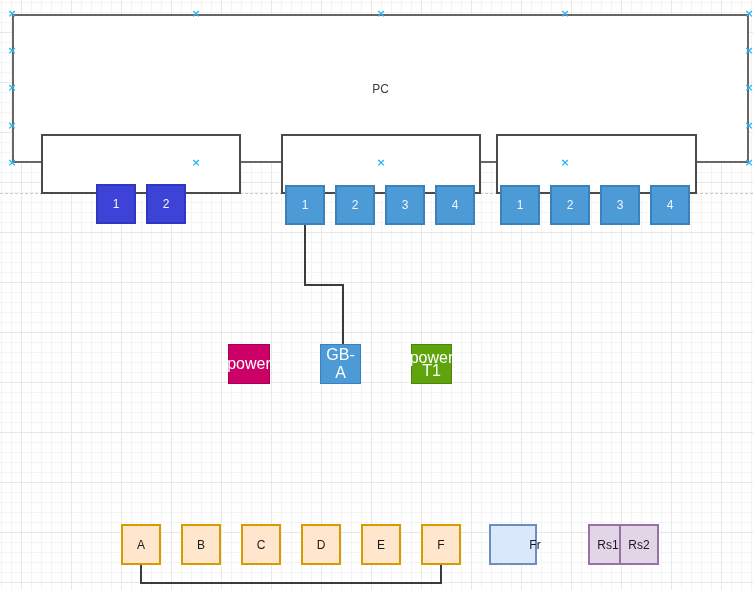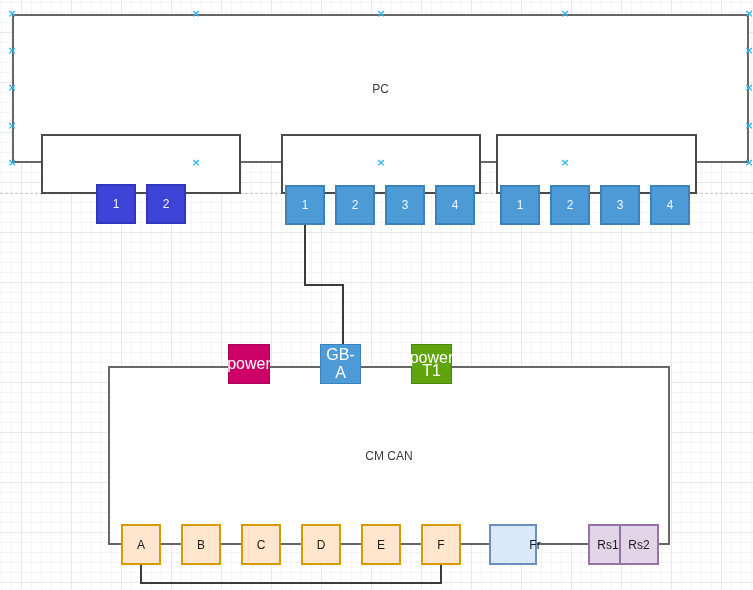--- a/index.html
+++ b/index.html
@@ -111,23 +111,20 @@
       <span>3</span>
     </div>
   <div class="port blue" style="left:650px;top:185px">
       <span>4</span>
     </div>
 
   <div class="seg" style="left:304px;top:225px;width:2px;height:60px"></div>
   <div class="seg" style="left:304px;top:284px;width:40px;height:2px"></div>
   <div class="seg" style="left:342px;top:284px;width:2px;height:61px"></div>
 
-  <div class="box cm-box">
-    <span class="big-label">CM CAN</span>
-  </div>
 
   <div class="module pink">
     <span>power</span>
   </div>
   <div class="module blue">
     <span>GB-A</span>
   </div>
   <div class="module green">
     <span>power</span>
     <span>T1</span>

